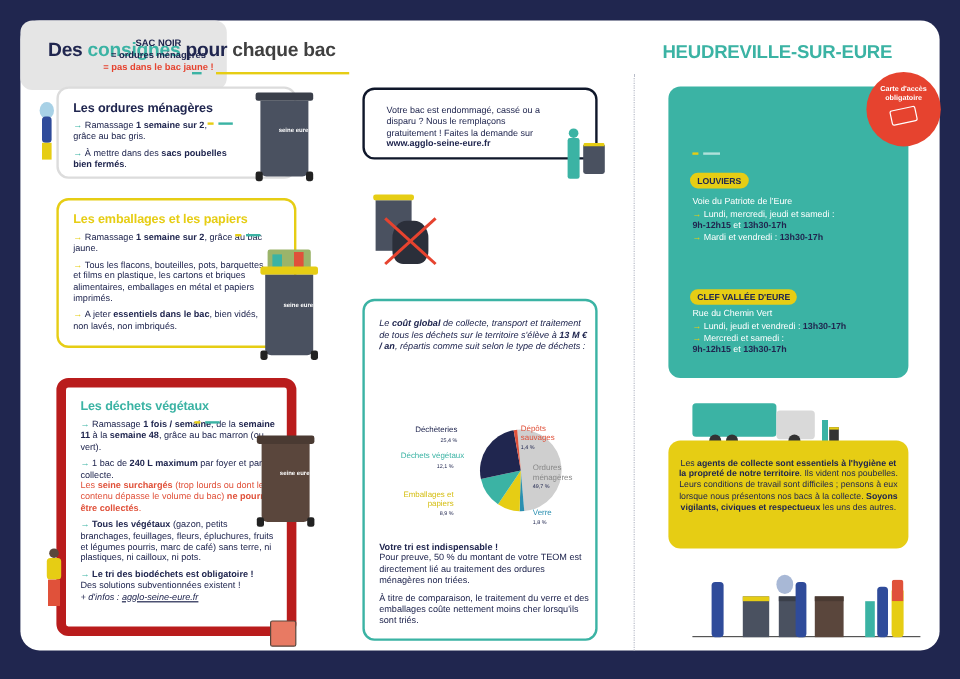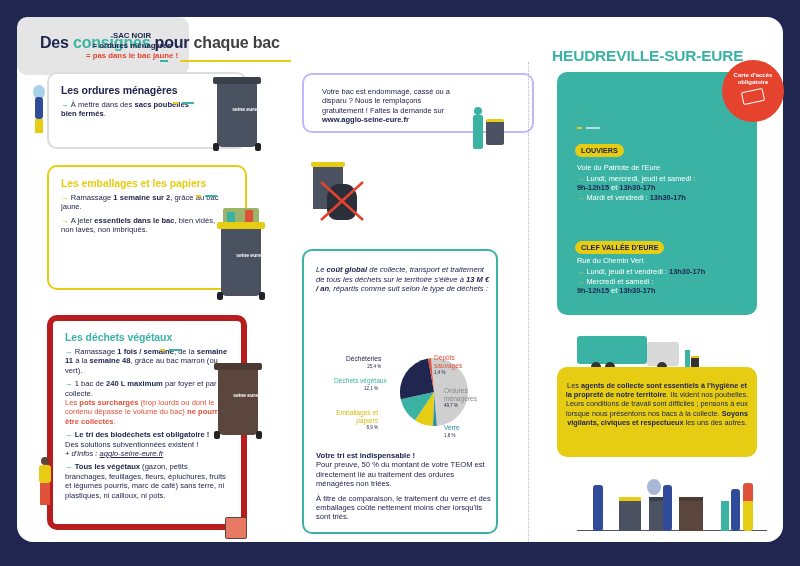--- a/index.html
+++ b/index.html
@@ -22,37 +22,37 @@
   .panel-title { font-size: 10.5px; font-weight: 800; letter-spacing: -0.1px; }
   .deco { position: absolute; height: 2px; }
   .panel p { font-size: 7.6px; line-height: 9.4px; color: #20264f; margin-top: 4px; }
   .arrow { color: #3bb3a4; font-weight: 700; }
   .arrow-y { color: #e6cd14; font-weight: 700; }
   b { font-weight: 800; }
   .red { color: #e0513a; }
 
   .p-om { left: 30px; top: 55px; width: 200px; height: 77px; border: 2px solid #dcdcdc; }
   .p-em { left: 30px; top: 148px; width: 200px; height: 125px; border: 2px solid #e6cd14; }
-  .p-veg { left: 30px; top: 298px; width: 200px; height: 215px; border: 6px solid #b91c1c; }
-  .p-repl { left: 285px; top: 56px; width: 232px; height: 60px; border: 2px solid #c4b5fd; text-decoration: underline; }
+  .p-veg { left: 30px; top: 298px; width: 200px; height: 215px; border: 8px solid #b91c1c; }
+  .p-repl { left: 285px; top: 56px; width: 196px; height: 60px; border: 2px solid #0f172a; text-decoration: underline; }
   .p-sac { left: 308px; top: 156px; width: 172px; height: 58px; background: #e5e5e5; border-radius: 10px; }
   .p-cost { left: 285px; top: 232px; width: 196px; height: 285px; border: 2px solid #3bb3a4; }
 
   
   .bin { position: absolute; }
   .bin .lid { position: absolute; left: 0; top: 0; width: 100%; height: 7px; border-radius: 2px; }
   .bin .body { position: absolute; left: 8%; top: 7px; width: 84%; bottom: 4px; border-radius: 0 0 5px 5px; }
   .bin .logo { position: absolute; left: 40%; top: 40%; font-size: 5px; color: #fff; font-weight: 700; line-height: 5px; }
   .bin .wheel { position: absolute; bottom: 0; width: 6px; height: 8px; background: #222; border-radius: 2px; }
 
   
   .divider { position: absolute; left: 511px; top: 45px; height: 480px; border-left: 1.5px dotted #b8bcc8; }
 
   
-  .town { position: absolute; left: 535px; top: 18px; font-size: 15.5px; font-weight: 800; color: #3bb3a4; letter-spacing: -0.2px; white-space: nowrap; margin-top: 12px; }
+  .town { position: absolute; left: 535px; top: 18px; font-size: 15.5px; font-weight: 800; color: #3bb3a4; letter-spacing: -0.2px; white-space: nowrap; }
   .dech { position: absolute; left: 540px; top: 55px; width: 200px; height: 243px; background: #3bb3a4; border-radius: 10px; color: #fff; }
   .dech-title { position: absolute; left: 20px; top: 20px; font-size: 11.5px; font-weight: 800; line-height: 14px; }
   .dech-title .y { color: #e6cd14; }
   .badge-round { position: absolute; left: 165px; top: -12px; width: 62px; height: 62px; background: #e6432f; border-radius: 50%; color: #fff; font-size: 6px; font-weight: 700; text-align: center; padding-top: 12px; line-height: 7px; }
   .badge-round .cardicon { display: block; margin: 4px auto 0; width: 22px; height: 13px; border: 1px solid #fff; border-radius: 2px; transform: rotate(-12deg); }
   .loc-badge { position: absolute; background: #e6cd14; color: #20264f; font-size: 7.2px; font-weight: 800; padding: 2px 6px; border-radius: 8px; }
   .dech-line { position: absolute; left: 20px; font-size: 7.4px; line-height: 9.5px; color: #fff; white-space: nowrap; }
   .dech-line .dk { color: #20264f; font-weight: 800; }
   .dech-line .ar { color: #e6cd14; font-weight: 700; }
 
@@ -81,20 +81,21 @@
     <span class="w4">chaque bac</span>
   </div>
   <div class="title-underline-teal"></div>
   <div class="title-underline-yellow"></div>
 
   <div class="panel p-om">
     <div style="position:absolute;left:12px;top:10px;width:130px;">
       <div class="panel-title">Les ordures ménagères</div>
       <div class="deco" style="left:112px;top:18px;width:5px;background:#e6cd14;"></div>
       <div class="deco" style="left:121px;top:18px;width:12px;background:#3bb3a4;"></div>
+      <p><span class="arrow">→ </span><span>Ramassage </span><b>1 semaine sur 2</b><span>, grâce au bac gris.</span></p>
       <p><span class="arrow">→ </span><span>À mettre dans des </span><b>sacs poubelles bien fermés</b><span>.</span></p>
     </div>
   </div>
   <div class="bin" style="left:196px;top:60px;width:48px;height:74px;">
     <div class="lid" style="background:#3a3f4a;"></div>
     <div class="body" style="background:#4a5160;"></div>
     <div class="logo">seine eure</div>
     <div class="wheel" style="left:0;"></div>
       <div class="wheel" style="right:0;"></div>
   </div>
@@ -103,20 +104,21 @@
     <div style="position:absolute;left:4px;top:12px;width:8px;height:22px;background:#2f4b9a;border-radius:3px;"></div>
     <div style="position:absolute;left:4px;top:34px;width:8px;height:14px;background:#e6cd14;"></div>
   </div>
 
   <div class="panel p-em">
     <div style="position:absolute;left:12px;top:10px;width:165px;">
       <div class="panel-title" style="color:#e6cd14;">Les emballages et les papiers</div>
       <div class="deco" style="left:135px;top:18px;width:5px;background:#e6cd14;"></div>
       <div class="deco" style="left:144px;top:18px;width:12px;background:#3bb3a4;"></div>
       <p><span class="arrow-y">→ </span><span>Ramassage </span><b>1 semaine sur 2</b><span>, grâce au bac jaune.</span></p>
+      <p><span class="arrow-y">→ </span><span>Tous les flacons, bouteilles, pots, barquettes et films en plastique, les cartons et briques alimentaires, emballages en métal et papiers imprimés.</span></p>
       <p><span class="arrow-y">→ </span><span>A jeter </span><b>essentiels dans le bac</b><span>, bien vidés, non lavés, non imbriqués.</span></p>
     </div>
   </div>
   <div class="bin" style="left:200px;top:205px;width:48px;height:78px;">
     <div style="position:absolute;left:6px;top:-14px;width:36px;height:16px;background:#9bb46a;border-radius:2px;"></div>
     <div style="position:absolute;left:10px;top:-10px;width:8px;height:12px;background:#3bb3a4;"></div>
     <div style="position:absolute;left:28px;top:-12px;width:8px;height:14px;background:#e0513a;"></div>
     <div class="lid" style="background:#e6cd14;"></div>
     <div class="body" style="background:#4a5160;"></div>
     <div class="logo">seine eure</div>
@@ -124,23 +126,23 @@
       <div class="wheel" style="right:0;"></div>
   </div>
 
   <div class="panel p-veg">
     <div style="position:absolute;left:12px;top:10px;width:165px;">
       <div class="panel-title" style="color:#3bb3a4;">Les déchets végétaux</div>
       <div class="deco" style="left:95px;top:18px;width:5px;background:#e6cd14;"></div>
       <div class="deco" style="left:104px;top:18px;width:12px;background:#3bb3a4;"></div>
       <p><span class="arrow">→ </span><span>Ramassage </span><b>1 fois / semaine</b><span>, de la </span><b>semaine 11</b><span> à la </span><b>semaine 48</b><span>, grâce au bac marron (ou vert).</span></p>
       <p><span class="arrow">→ </span><span>1 bac de </span><b>240 L maximum</b><span> par foyer et par collecte.</span><br>
-        <span class="red"><span>Les </span><b>pots surchargés</b><span> (trop lourds ou dont le contenu dépasse le volume du bac) </span><b>ne pourront être collectés</b><span>.</span></span></p>
+        <span class="red"><span>Les </span><b>seine surchargés</b><span> (trop lourds ou dont le contenu dépasse le volume du bac) </span><b>ne pourront être collectés</b><span>.</span></span></p>
+      <p><span class="arrow">→ </span><b>Tous les végétaux</b><span> (gazon, petits branchages, feuillages, fleurs, épluchures, fruits et légumes pourris, marc de café) sans terre, ni plastiques, ni cailloux, ni pots.</span></p>
       <p><span class="arrow">→ </span><b>Le tri des biodéchets est obligatoire !</b><br><span>Des solutions subventionnées existent !</span><br><i>+ d'infos : </i><a class="link-u" style="color:#20264f;">agglo-seine-eure.fr</a></p>
-      <p><span class="arrow">→ </span><b>Tous les végétaux</b><span> (gazon, petits branchages, feuillages, fleurs, épluchures, fruits et légumes pourris, marc de café) sans terre, ni plastiques, ni cailloux, ni pots.</span></p>
     </div>
   </div>
   <div class="bin" style="left:197px;top:346px;width:48px;height:76px;">
     <div class="lid" style="background:#4a3a32;"></div>
     <div class="body" style="background:#5a463c;"></div>
     <div class="logo">seine eure</div>
     <div class="wheel" style="left:0;"></div>
       <div class="wheel" style="right:0;"></div>
   </div>
   <div class="abs" style="left:208px;top:500px;width:22px;height:22px;background:#e87a63;border:1.5px solid #5a463c;border-radius:2px;"></div>

